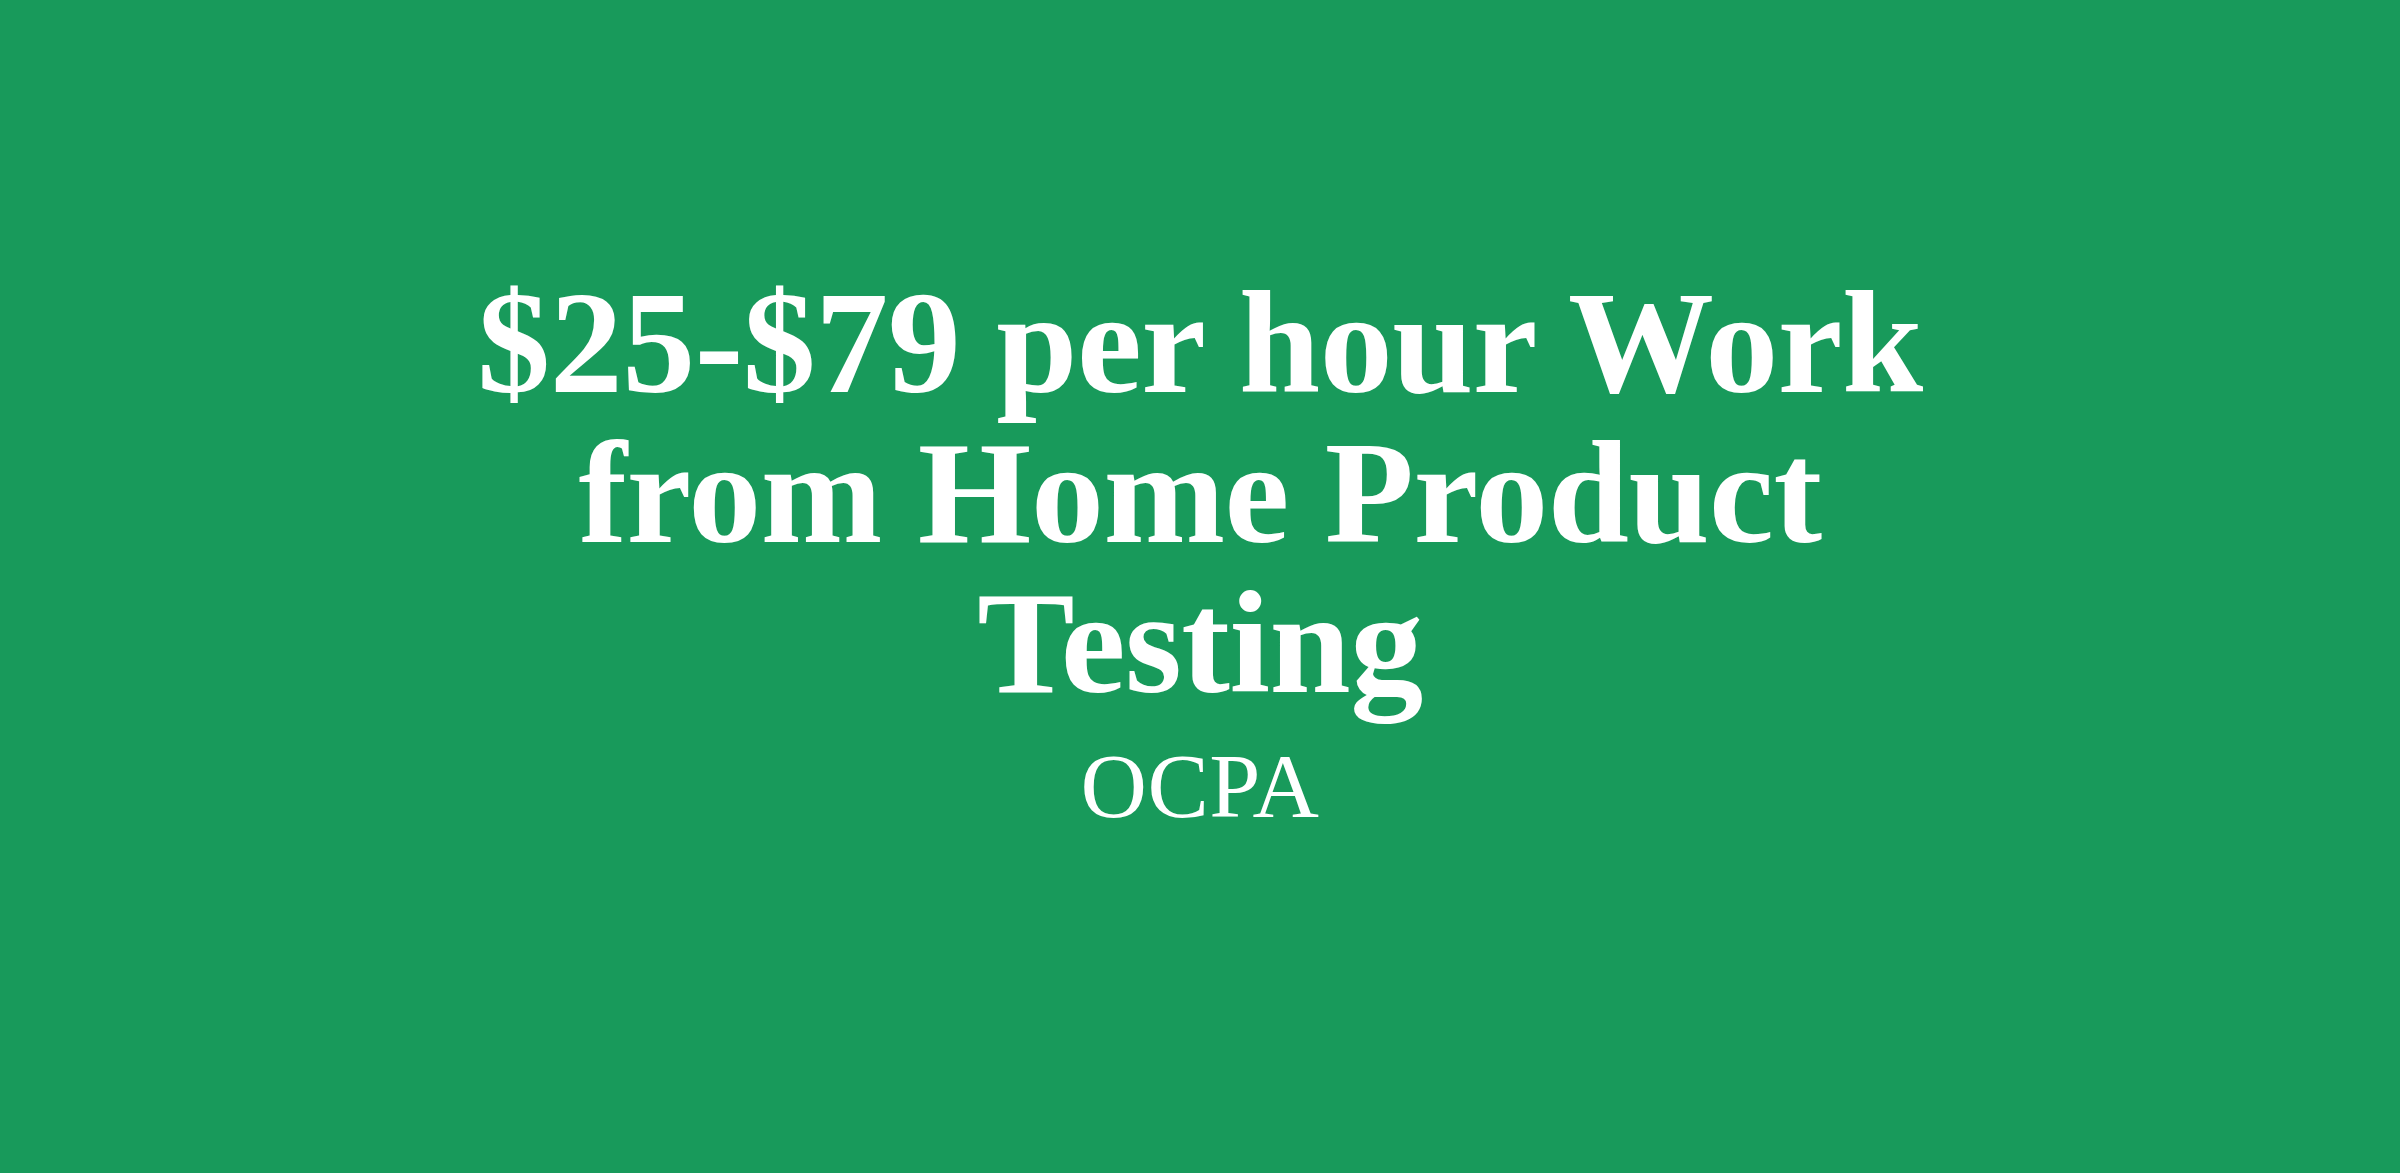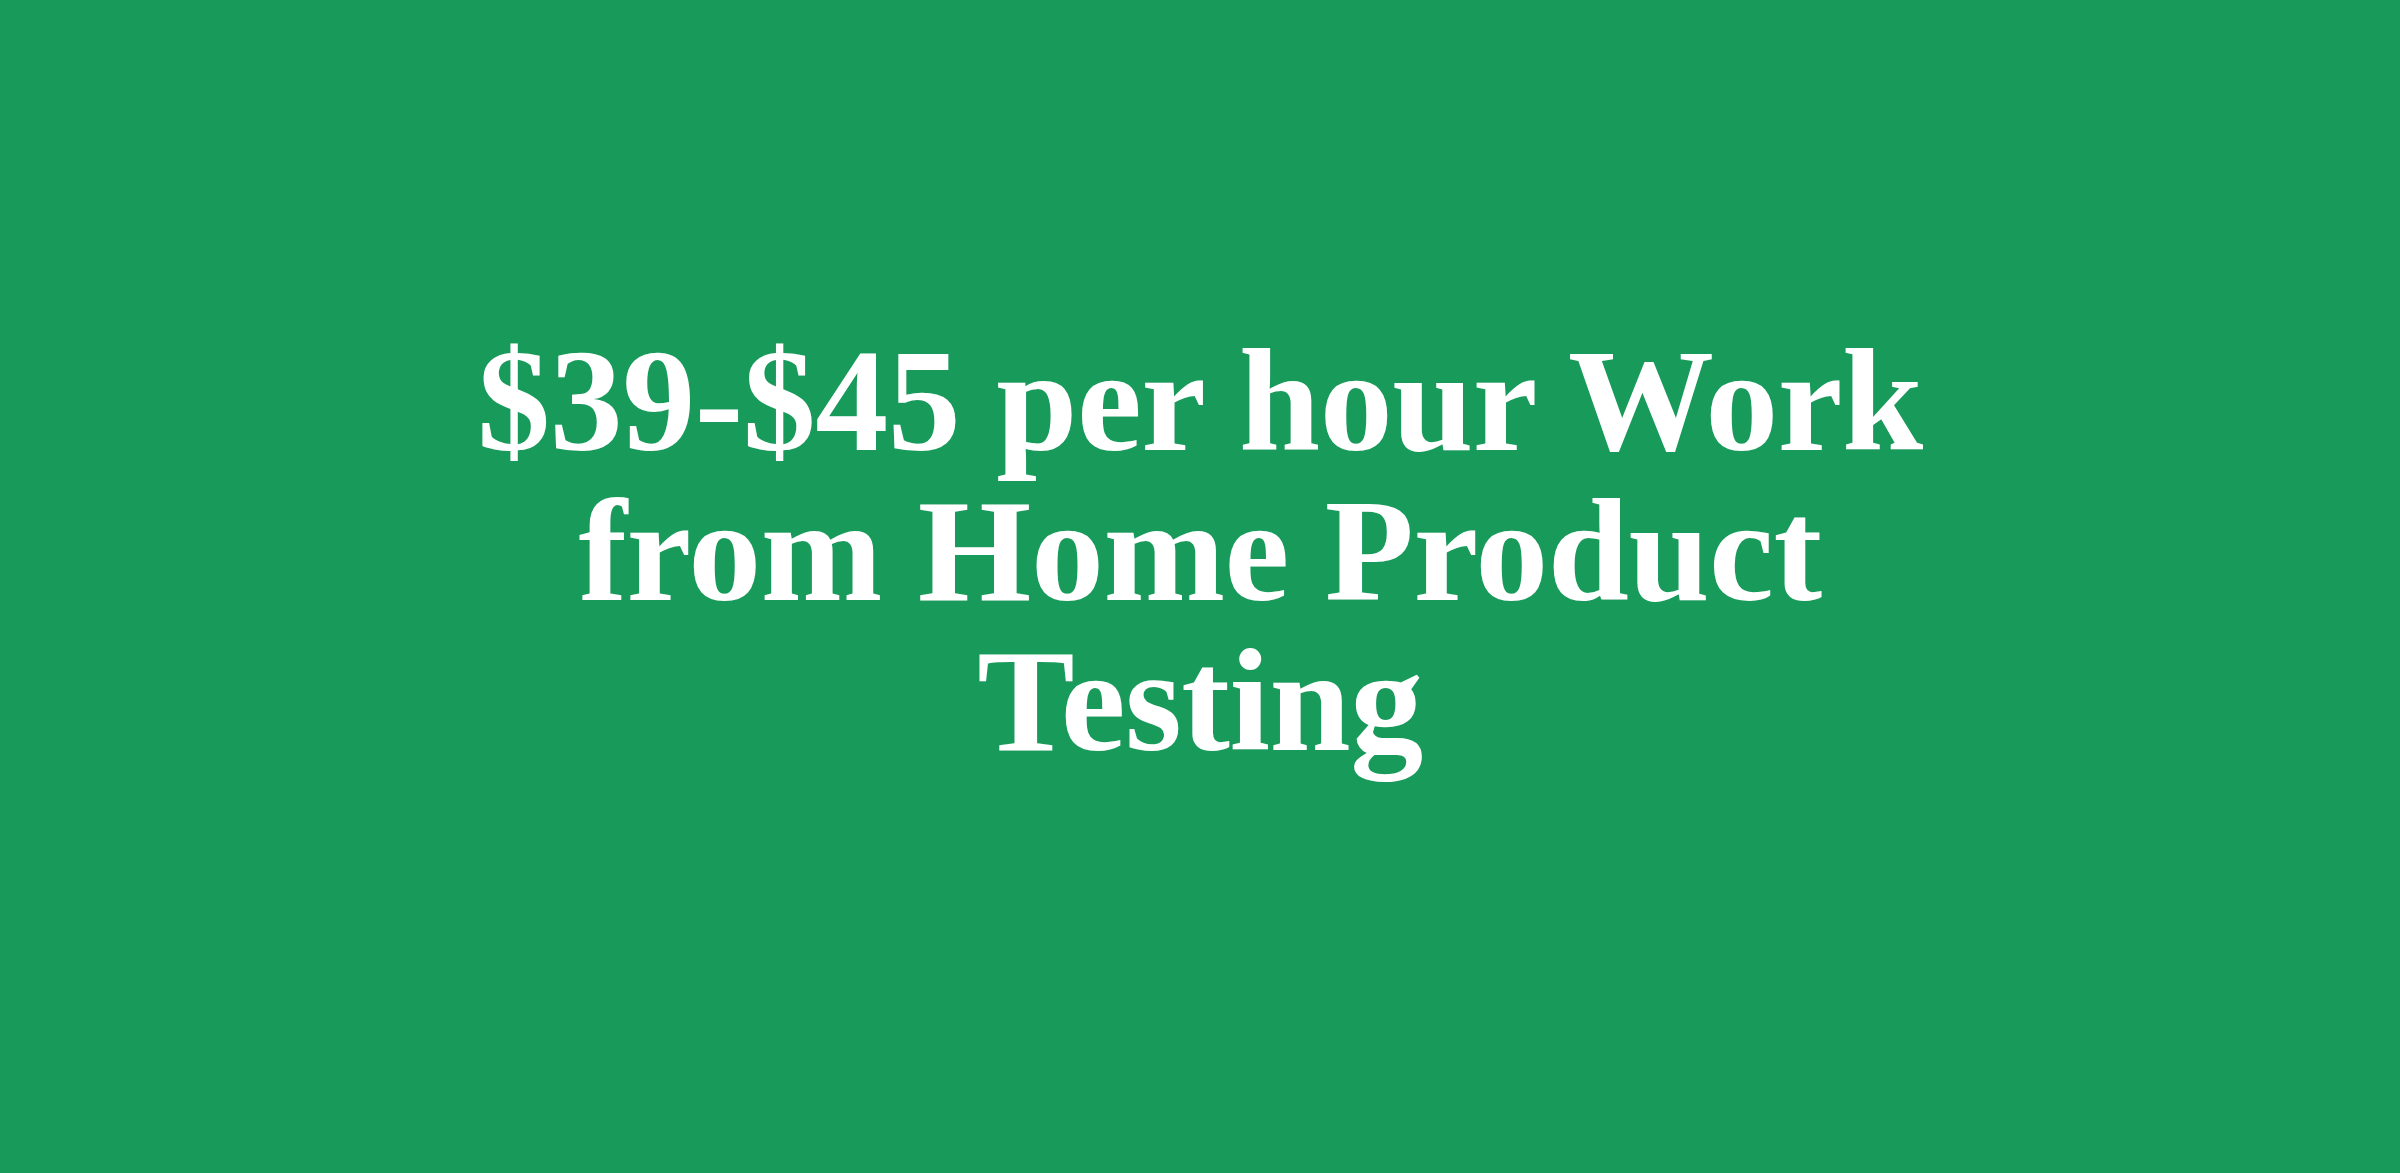--- a/index.html
+++ b/index.html
@@ -50,15 +50,16 @@
     line-height: 96px;
     letter-spacing: 0.5px;
     text-align: center;
   }
 </style>
 </head>
 <body>
 
 <div id="card" style="background: rgb(24, 154, 91);">
   <div id="text-block">
-    <h1 id="headline" style="color: rgb(255, 255, 255);">$39-$45 per hour Work from Home Product Testing</h1>
+    <h1 id="headline" style="color: rgb(255, 255, 255);">$25-$79 per hour Work from Home Product Testing</h1>
+    <div id="subtitle" style="color: rgb(255, 255, 255);">OCPA</div>
   </div>
 </div>
 
 </body></html>

